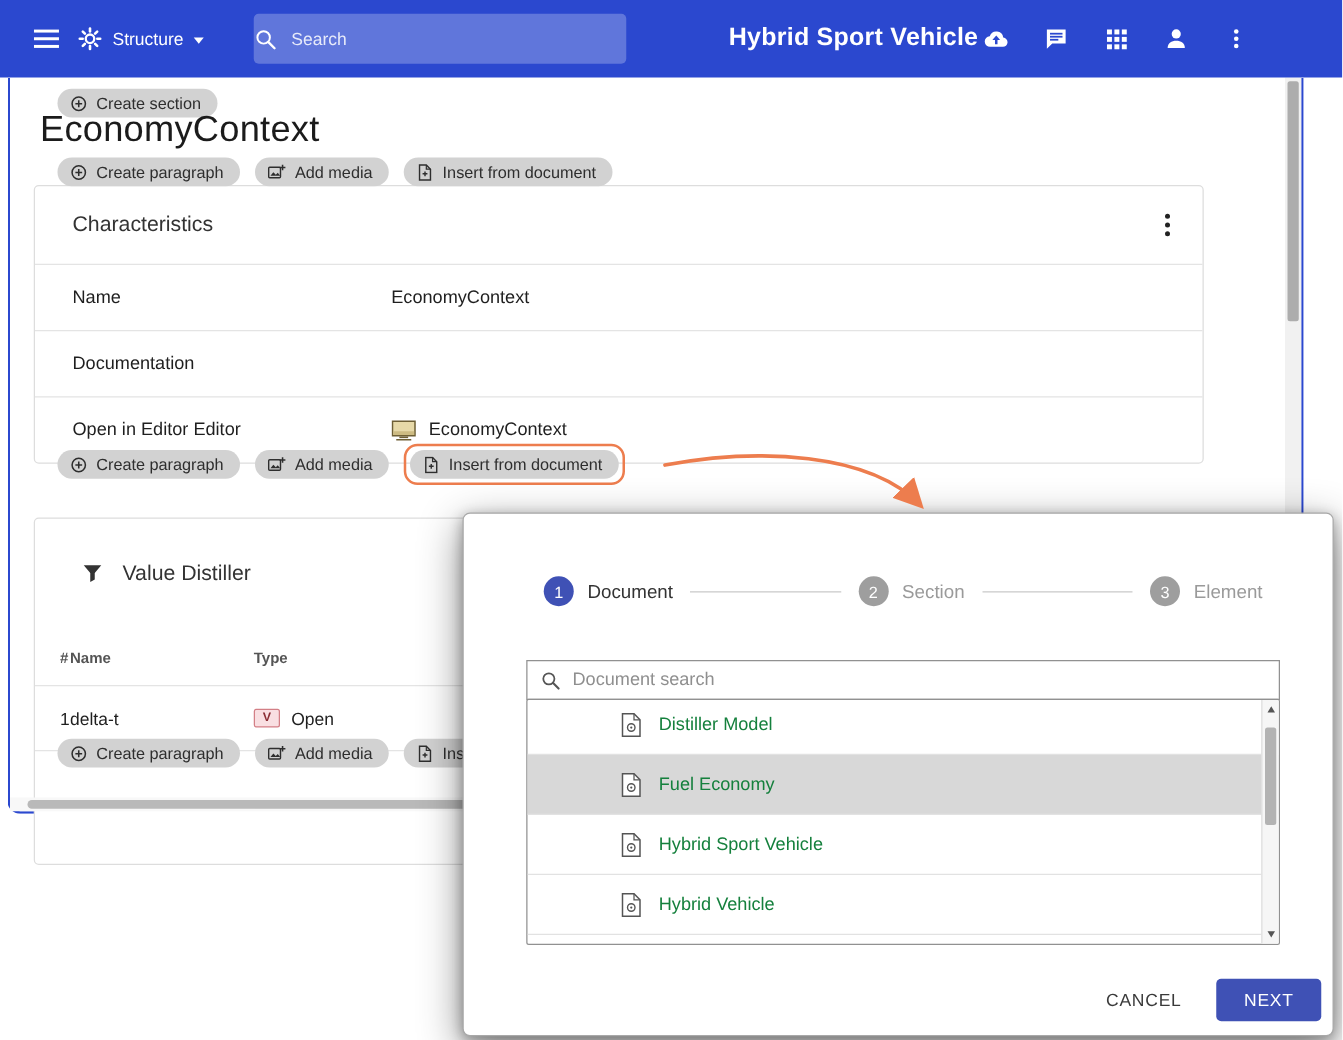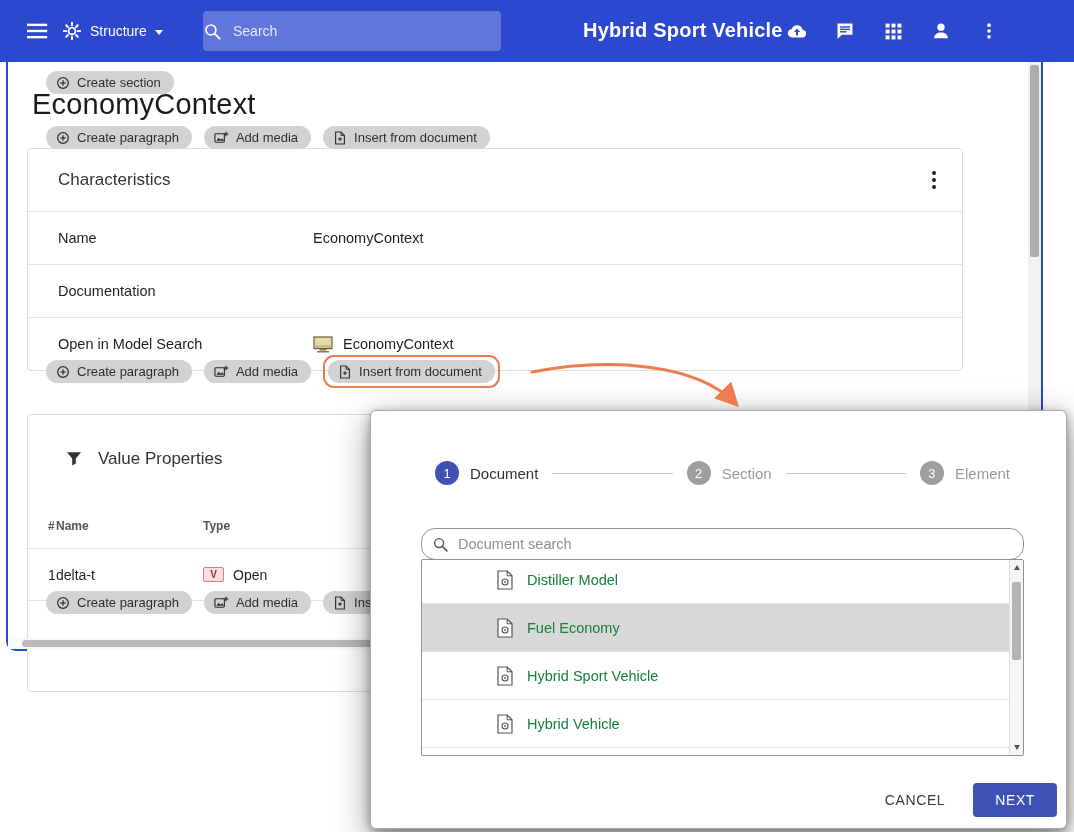--- a/index.html
+++ b/index.html
@@ -66,21 +66,21 @@
   
   .modal { position:absolute; left:370px; top:410px; width:697px; height:419px; background:#fff; border:1px solid #a8a8a8; border-radius:6px; box-shadow:0 10px 34px rgba(0,0,0,.45), 0 3px 10px rgba(0,0,0,.3); z-index:70; }
   .stepper { position:absolute; left:64px; right:56px; top:50px; display:flex; align-items:center; }
   .step { display:flex; align-items:center; gap:11px; }
   .step-circle { width:24px; height:24px; border-radius:50%; background:#9e9e9e; color:#fff; font-size:13px; display:flex; align-items:center; justify-content:center; flex:none; }
   .step .step-label { font-size:15px; color:#9a9a9a; }
   .step.active .step-circle { background:var(--accent,#3f51b5); }
   .step.active .step-label { color:#333; font-weight:500; }
   .connector { flex:1; height:1px; background:#c9c9c9; margin:0 14px; }
 
-  .dsearch { position:absolute; left:50px; top:117px; width:603px; height:32px; border:1px solid #919191; border-radius:14px; display:flex; align-items:center; padding-left:10px; gap:9px; }
+  .dsearch { position:absolute; left:50px; top:117px; width:603px; height:32px; border:1px solid #919191; border-radius:0; display:flex; align-items:center; padding-left:10px; gap:9px; }
   .dsearch input { border:none; outline:none; font-size:14.5px; color:#333; width:480px; font-family:inherit; }
   .dsearch input::placeholder { color:#8f8f8f; }
 
   .dlist { position:absolute; left:50px; top:148px; width:603px; height:197px; border:1px solid #919191; border-radius:2px; overflow:hidden; }
   .dlist-inner { margin-top:-4px; }
   .ditem { height:48px; display:flex; align-items:center; gap:13px; padding-left:74px; border-bottom:1px solid #e2e2e2; font-size:14.5px; color:#15803d; cursor:pointer; }
   .ditem.selected { background:var(--selected_item_bg,#d8d8d8); }
   .dscroll { position:absolute; top:0; right:0; bottom:0; width:14px; background:#f6f6f6; border-left:1px solid #ddd; }
   .dscroll .thumb { position:absolute; left:2px; top:22px; width:9px; height:78px; background:#b3b3b3; border-radius:2px; }
   .tri-up { position:absolute; top:5px; left:3.5px; width:0; height:0; border-left:3.5px solid transparent; border-right:3.5px solid transparent; border-bottom:5px solid #555; }
@@ -281,21 +281,21 @@
       </div>
       <div class="crow">
         <span class="label">Name</span>
         <span class="value">EconomyContext</span>
       </div>
       <div class="crow">
         <span class="label">Documentation</span>
         <span class="value"></span>
       </div>
       <div class="crow">
-        <span class="label">Open in Model Search</span>
+        <span class="label">Open in Editor Editor</span>
         <span class="value link-value">
           <svg width="20" height="17">
               <use href="#sym-monitor"></use>
             </svg>
           <span>EconomyContext</span>
         </span>
       </div>
     </section>
 
     <div class="toolbar-row row2">
@@ -319,21 +319,21 @@
           <span>Insert from document</span>
         </button>
       </span>
     </div>
 
     <section class="card card2">
       <div class="vp-title-row">
         <svg width="16" height="16" style="color:#333">
             <use href="#sym-filter"></use>
           </svg>
-        <span class="vp-title">Value Properties</span>
+        <span class="vp-title">Value Distiller</span>
       </div>
       <div class="vp-cols">
         <span class="c-num">#</span>
         <span class="c-name">Name</span>
         <span class="c-type">Type</span>
       </div>
       <div class="vp-row">
         <span class="c-num">1</span>
         <span class="c-name">delta-t</span>
         <span class="c-type">

